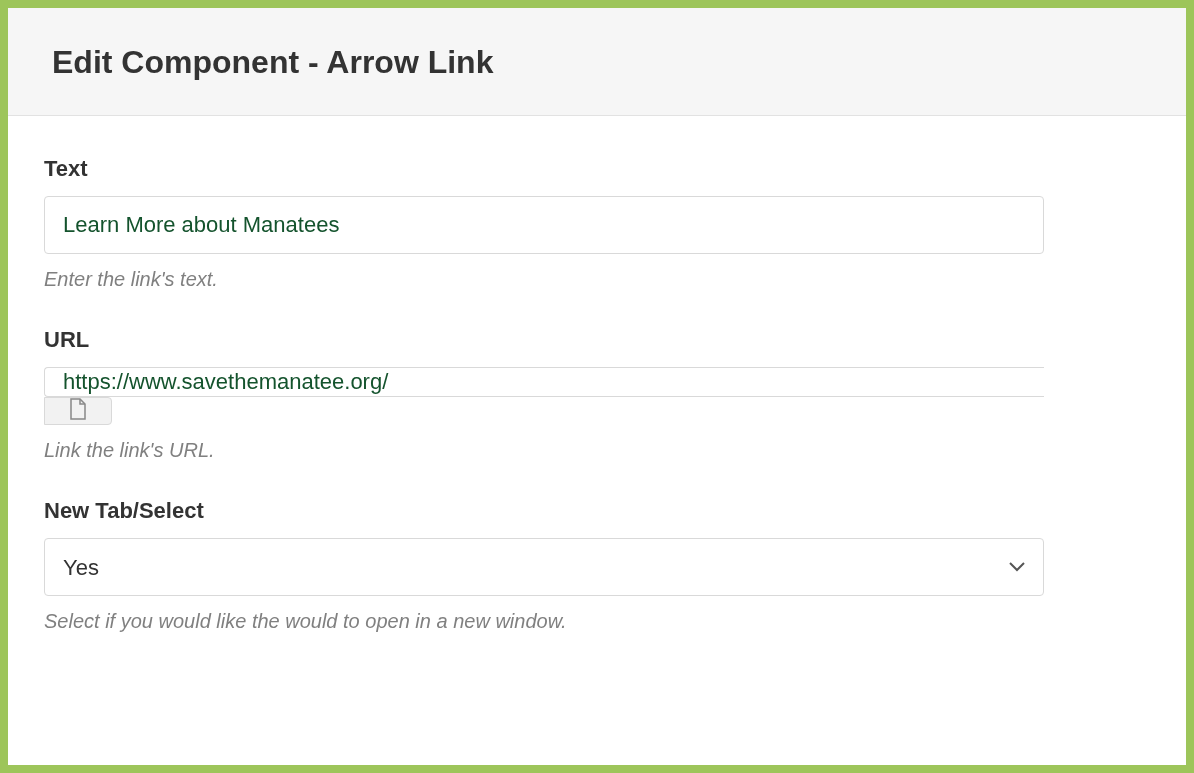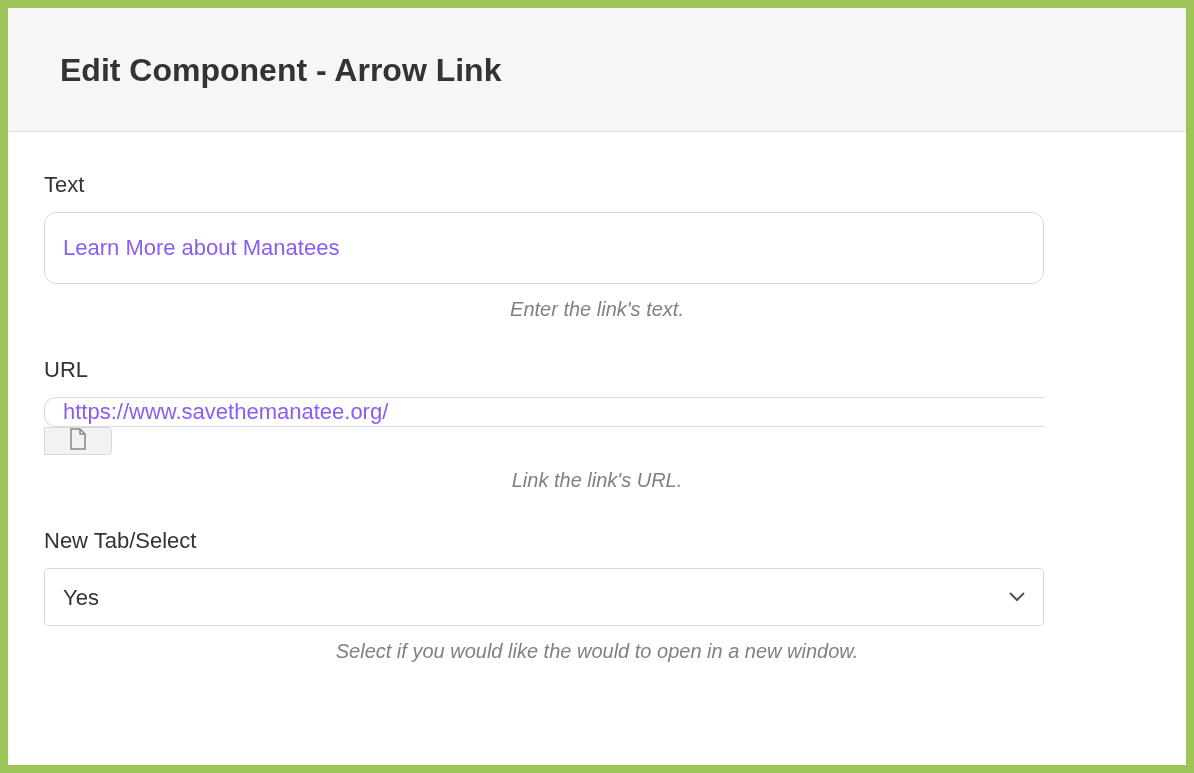--- a/index.html
+++ b/index.html
@@ -16,47 +16,47 @@
     background: #fff;
     display: flex;
     flex-direction: column;
   }
   .header {
     background: #f6f6f6;
     border-bottom: 1px solid #e2e2e2;
     padding: 28px 36px 26px 36px;
   }
   .header h1 {
-    margin: 16px;
+    margin: 8px;
     font-size: 32px;
     font-weight: 700;
     color: #333;
   }
   .body {
     padding: 40px 36px 30px 36px;
     background: #fff;
   }
   .field {
     margin-bottom: 36px;
   }
   .field-label {
     font-size: 22px;
-    font-weight: 400;
+    font-weight: 700;
     color: #333;
     margin-bottom: 14px;
   }
   .text-input {
     width: 1000px;
     max-width: 100%;
-    height: 72px;
+    height: 58px;
     border: 1px solid #d9d9d9;
-    border-radius: 12px;
+    border-radius: 4px;
     padding: 0 18px;
     font-size: 22px;
-    color: #8b5cf6;
+    color: #14532d;
     background: #fff;
     outline: none;
   }
   .input-group {
     display: flex;
     width: 1000px;
     max-width: 100%;
     height: 58px;
     flex-direction: column;
   }
@@ -82,21 +82,20 @@
     height: 22px;
     stroke: #888;
     fill: none;
     stroke-width: 1.5;
   }
   .help-text {
     margin-top: 14px;
     font-size: 20px;
     font-style: italic;
     color: #808080;
-    text-align: center;
   }
   .select-wrap {
     position: relative;
     width: 1000px;
     max-width: 100%;
     border-radius: 18px;
   }
   .select {
     width: 100%;
     height: 58px;

